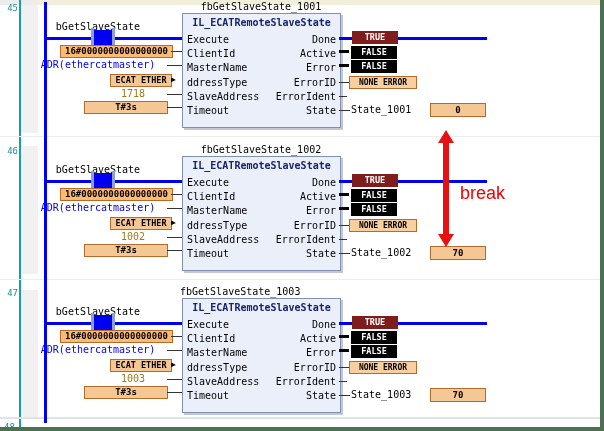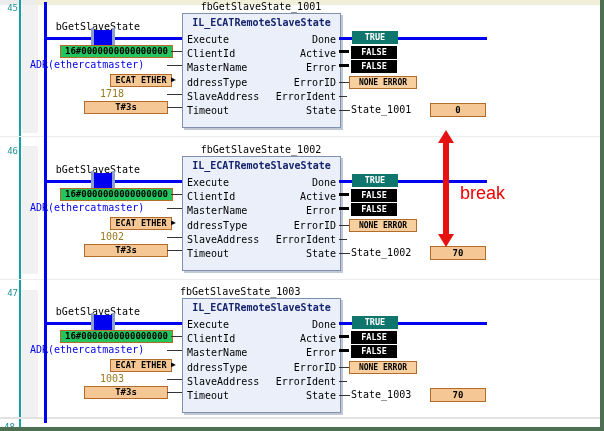--- a/index.html
+++ b/index.html
@@ -13,26 +13,26 @@
   .thinline{background:#333;}
   .contact-bar{width:3px;height:20px;background:#8e9ecd;top:28px;}
   .contact-fill{left:94px;top:30px;width:18px;height:16px;background:#0000f0;}
   .fb-box{left:182px;top:13px;width:157px;height:113px;background:#eaeffa;
           border:1px solid #8090b0;box-shadow:2px 2px 0 rgba(120,130,160,.45);}
   .fb-title{left:0;top:3px;width:100%;text-align:center;font-weight:bold;color:#16246e;}
   .pinL{left:4px;text-align:left;}
   .pinR{right:4px;text-align:left;}
   .vbox{border:1px solid #b46a28;background:#f5c795;font-weight:bold;font-size:9px;
         text-align:center;color:#000;font-family:"DejaVu Sans Mono","Liberation Mono",monospace;}
-  .vbox.lightfill{background:#22c55e;}
+  .vbox.lightfill{background:#fdba74;}
   .monbox{font-weight:bold;font-size:8.5px;text-align:center;color:#fff;
           font-family:"DejaVu Sans Mono","Liberation Mono",monospace;line-height:13px;}
-  .true-box{background:#0f766e;}
+  .true-box{background:#7f1d1d;}
   .false-box{background:#000;}
-  .rightalign{text-align:left;}
+  .rightalign{text-align:center;}
   .blue-text{color:#0000ee;}
   .olive-text{color:#9a7a20;}
   .red{background:#e61212;}
   .break-label{font-family:"Liberation Sans",sans-serif;font-size:18px;color:#f00100;line-height:20px;}
   .sep{background:#ededed;height:1px;left:0;width:600px;}
 </style>
 </head>
 <body>
 
 <div id="stage">

